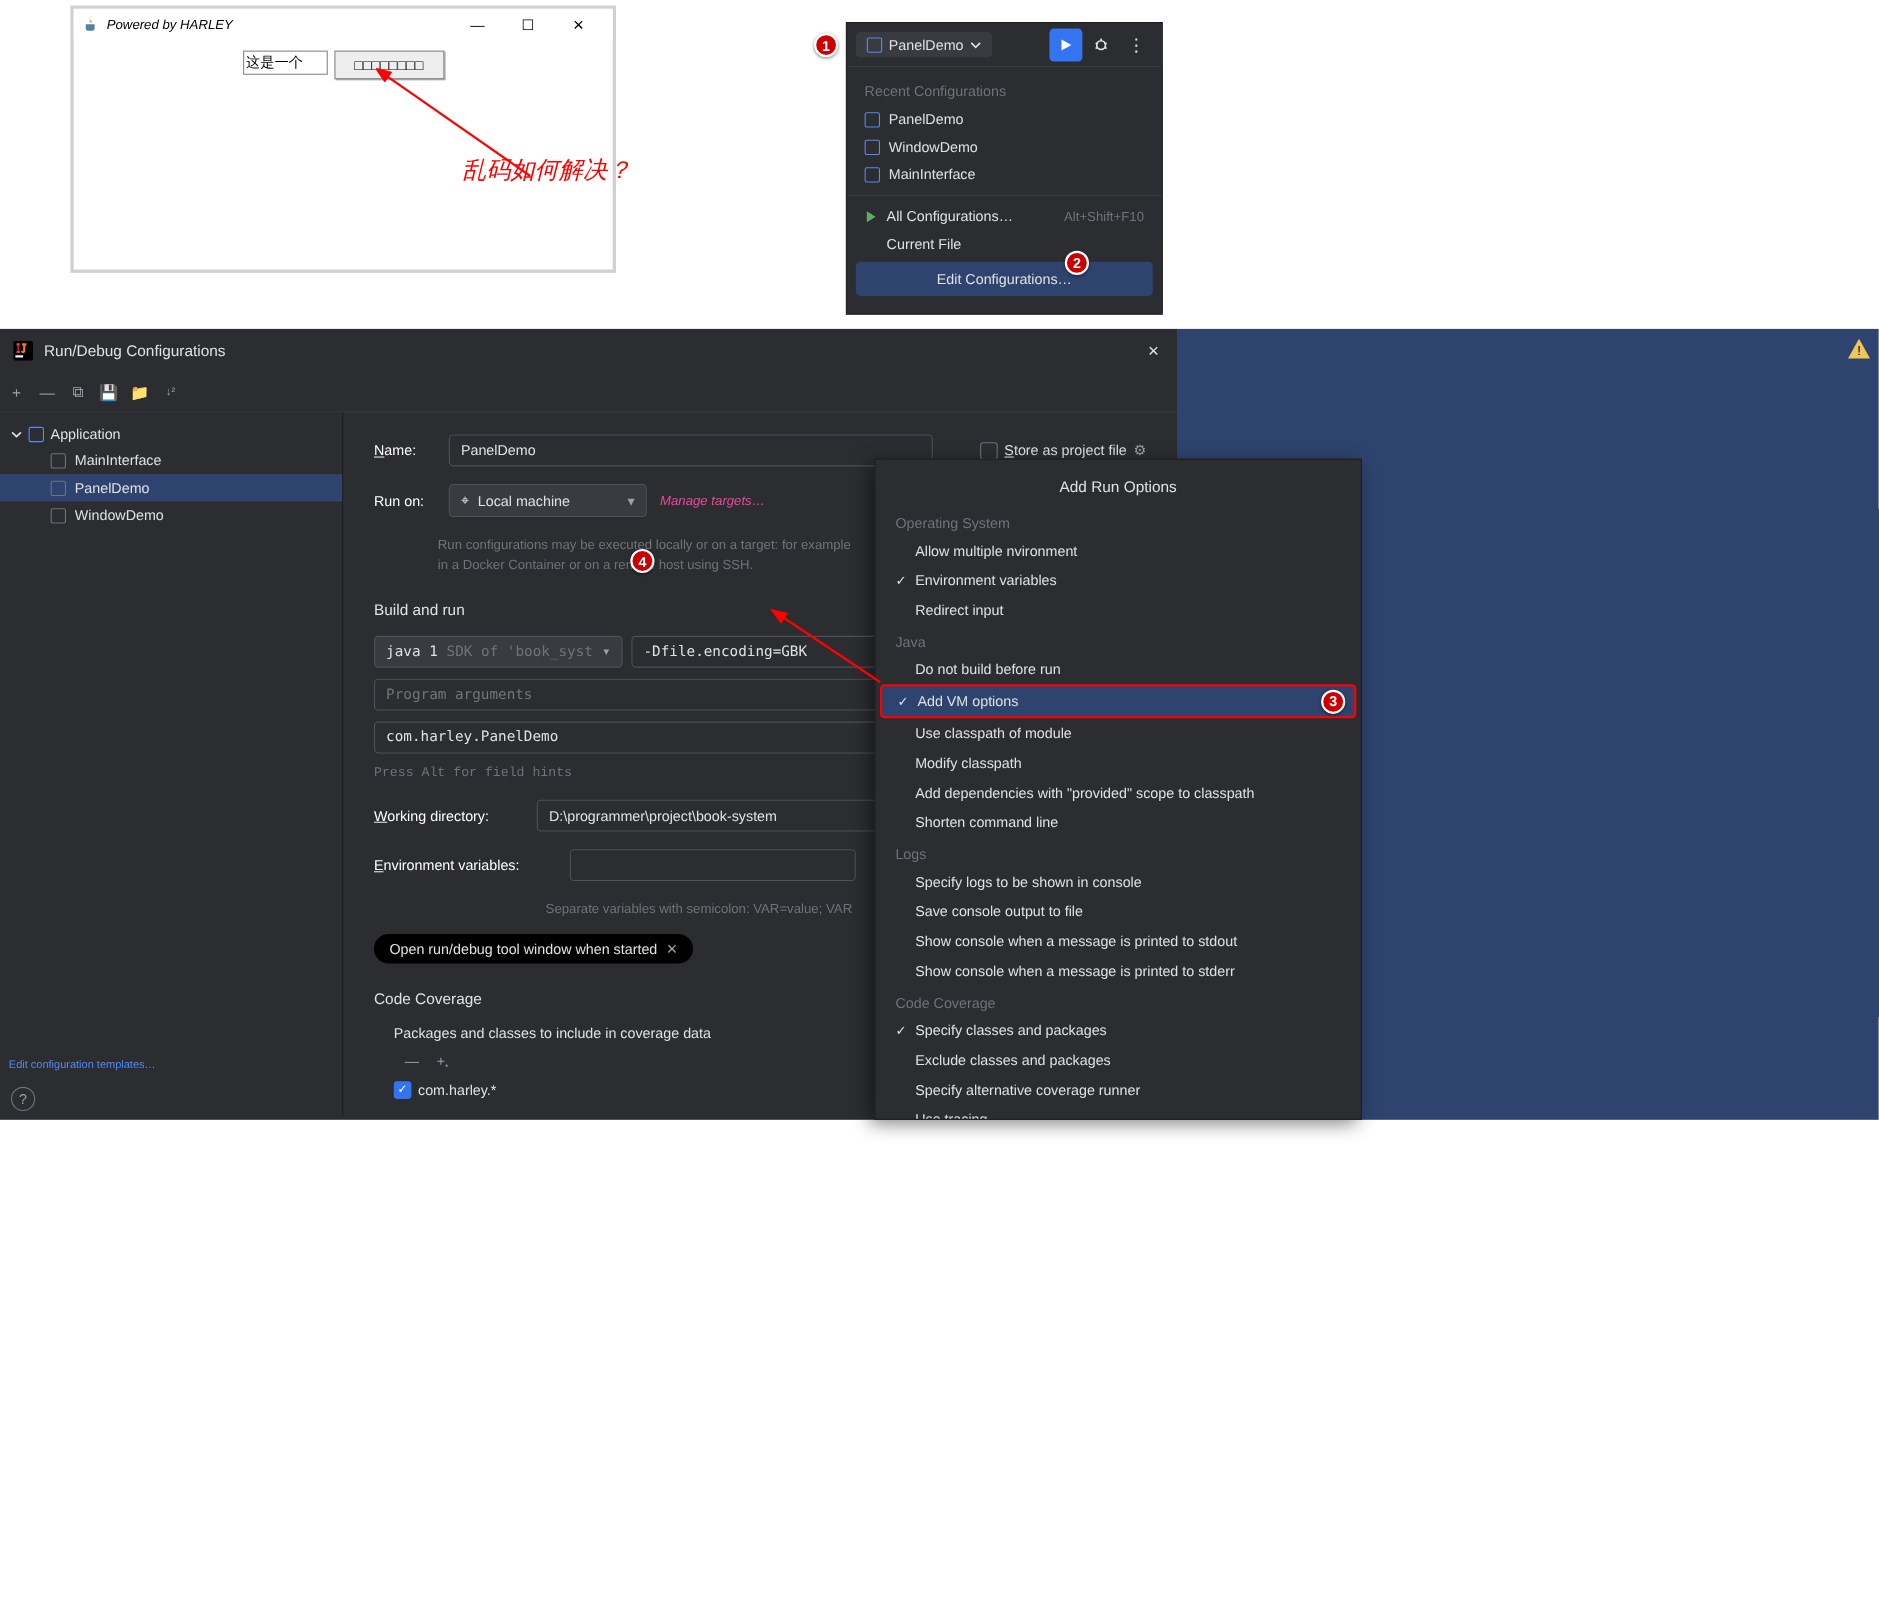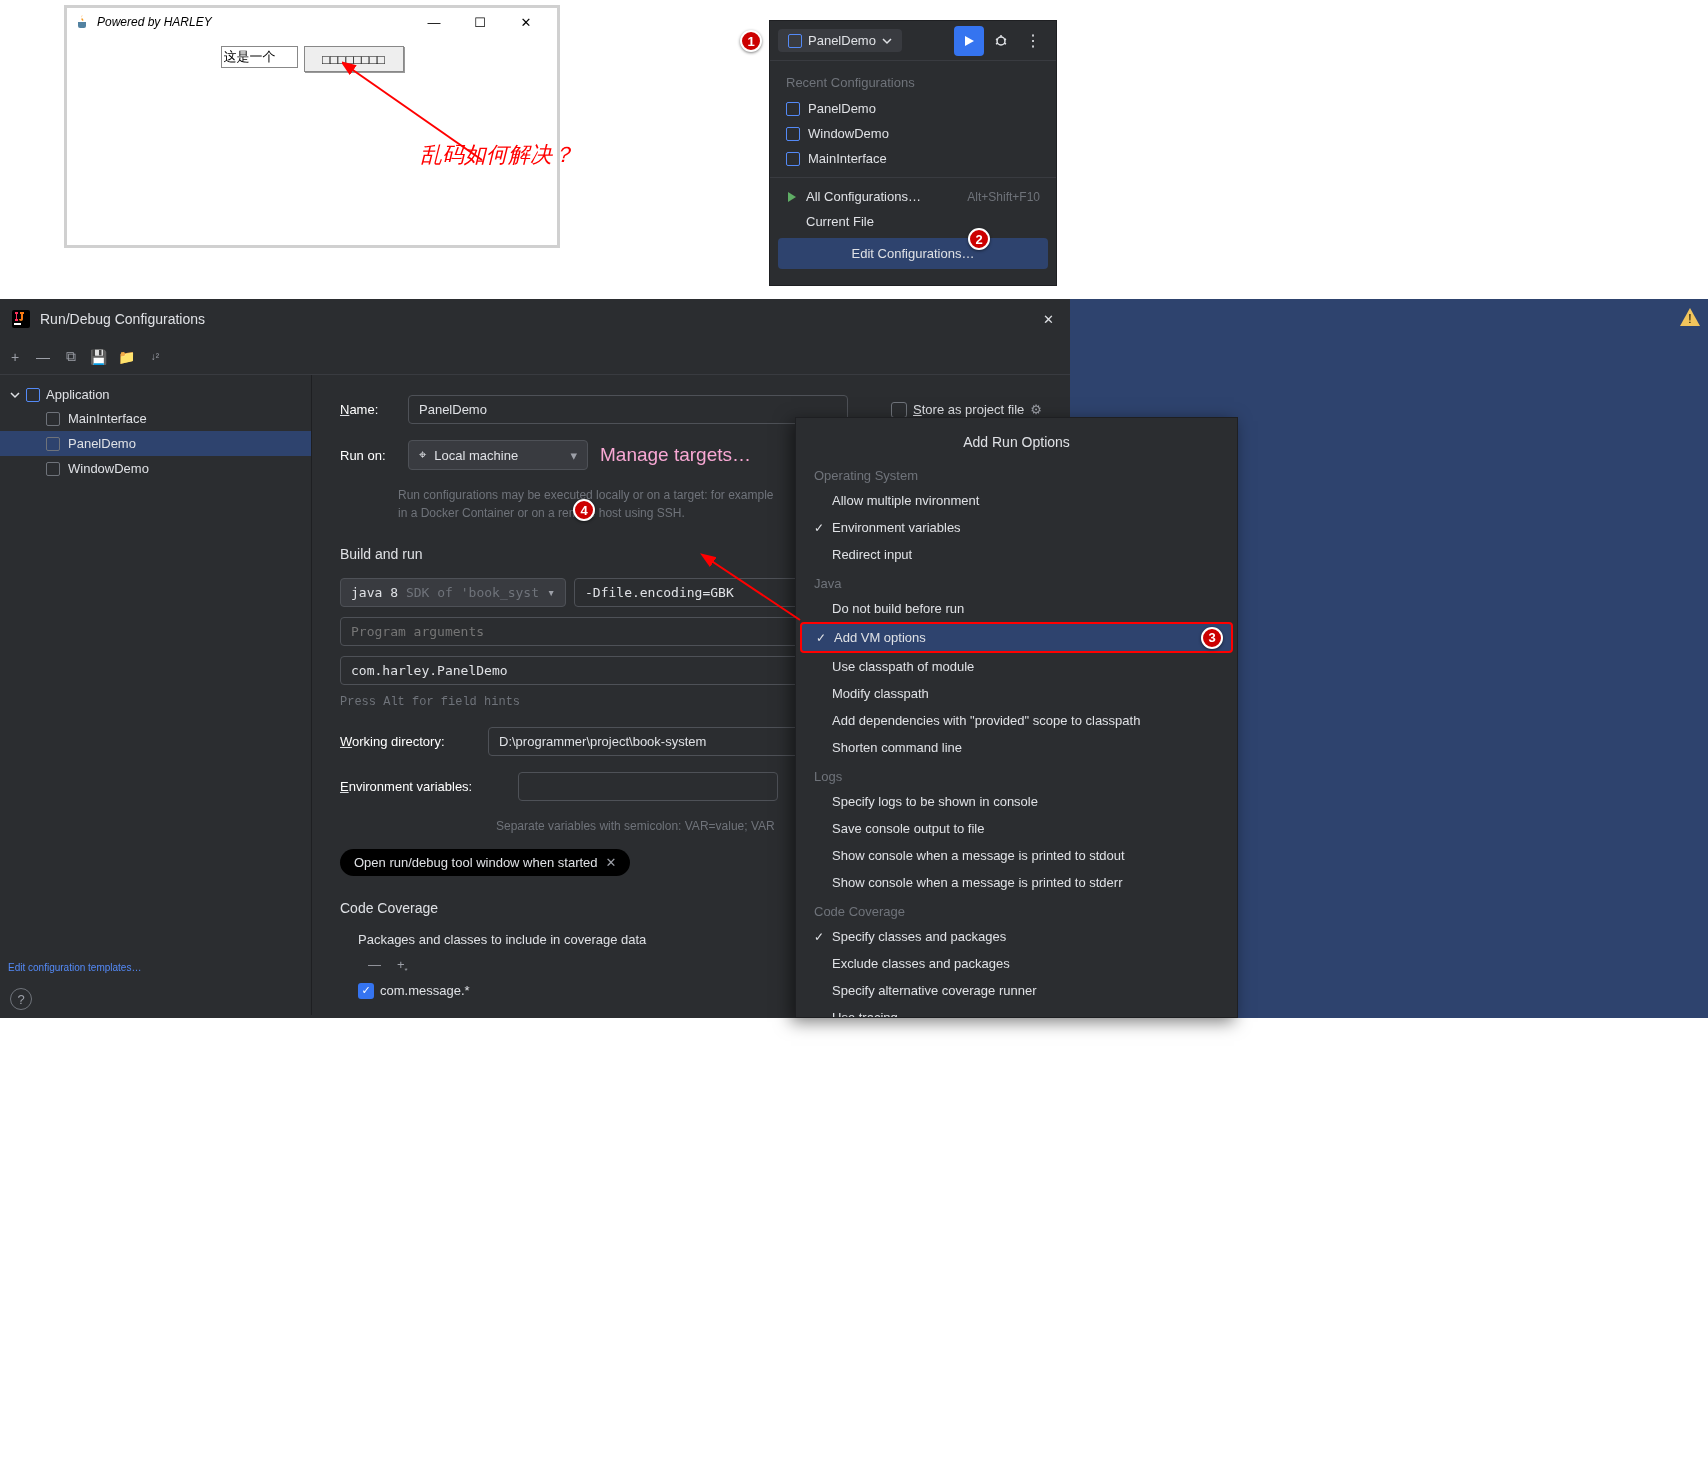--- a/index.html
+++ b/index.html
@@ -61,21 +61,21 @@
 
 .form-panel { flex: 1; padding: 20px 28px; color: #dfe1e5; position: relative; overflow: visible; }
 .form-row { display: flex; align-items: center; gap: 12px; margin-bottom: 16px; }
 .form-label { color: #ffffff; font-size: 13px; min-width: 56px; }
 .underline { text-decoration: underline; text-decoration-color: #dfe1e5; }
 .text-input { background: #2b2d30; border: 1px solid #4e5157; border-radius: 4px; padding: 6px 10px; color: #dfe1e5; font-size: 13px; flex: 1; }
 .text-input.mono { font-family: "Menlo", "Consolas", monospace; }
 .checkbox-custom { width: 16px; height: 16px; border: 1px solid #6f737a; border-radius: 3px; }
 .store-label { color: #dfe1e5; font-size: 13px; }
 .select-box { background: #393b40; border: 1px solid #4e5157; border-radius: 4px; padding: 6px 10px; color: #dfe1e5; font-size: 13px; display: flex; align-items: center; gap: 8px; min-width: 180px; cursor: pointer; }
-.link { color: #f9a8d4; font-size: 19px; cursor: pointer; }
+.link { color: #ec4899; font-size: 12px; cursor: pointer; font-style: italic; }
 .help-text { color: #6f737a; font-size: 12px; margin-left: 58px; max-width: 380px; line-height: 1.5; }
 .section-title { color: #dfe1e5; font-size: 14px; margin: 24px 0 16px; }
 .build-row { display: flex; gap: 8px; margin-bottom: 10px; }
 .build-row .select-box { flex: 1; }
 .field-hint { color: #6f737a; font-size: 12px; margin-bottom: 18px; font-family: Liberation Mono, monospace; }
 .tag { background: #000000; border-radius: 14px; padding: 6px 14px; display: inline-flex; align-items: center; gap: 8px; color: #dfe1e5; font-size: 13px; margin-top: 14px; }
 .tag .x { color: #9da0a8; cursor: pointer; }
 .coverage-chk { display: flex; align-items: center; gap: 6px; margin-top: 8px; margin-left: 18px; }
 .coverage-chk .cb { width: 16px; height: 16px; background: #3574f0; border-radius: 3px; display: flex; align-items: center; justify-content: center; color: #fff; font-size: 11px; }
 
@@ -256,21 +256,21 @@
           <span>Local machine</span>
           <span style="margin-left:auto;color:#9da0a8">▾</span>
         </div>
         <span class="link">Manage targets…</span>
       </div>
       <div class="help-text">Run configurations may be executed locally or on a target: for example in a Docker Container or on a remote host using SSH.</div>
 
       <div class="section-title">Build and run</div>
       <div class="build-row">
         <div class="select-box" style="max-width:226px;font-family:Menlo,Consolas,monospace">
-          <span>java 8</span>
+          <span>java 1</span>
           <span style="color:#6f737a">SDK of 'book_syst</span>
           <span style="margin-left:auto;color:#9da0a8">▾</span>
         </div>
         <input class="text-input mono" value="-Dfile.encoding=GBK" style="">
       </div>
       <div class="build-row">
         <input class="text-input mono" style="color: rgb(111, 115, 122);" placeholder="Program arguments">
       </div>
       <div class="build-row">
         <input class="text-input mono" value="com.harley.PanelDemo" style="">
@@ -293,21 +293,21 @@
       </div>
 
       <div class="section-title" style="margin-top:24px">Code Coverage</div>
       <div style="color:#dfe1e5;font-size:13px;margin-left:18px">Packages and classes to include in coverage data</div>
       <div style="display:flex;gap:16px;margin:10px 0 0 28px">
         <span style="color:#9da0a8;cursor:pointer">—</span>
         <span style="color:#9da0a8;cursor:pointer;position:relative">+<sub style="font-size:8px">*</sub></span>
       </div>
       <div class="coverage-chk">
         <span class="cb">✓</span>
-        <span>com.message.*</span>
+        <span>com.harley.*</span>
       </div>
     </div>
   </div>
   <div class="sidebar-footer">
     <a>Edit configuration templates…</a>
   </div>
   <div class="help-btn">?</div>
 </div>
 
 <div class="options-panel">

